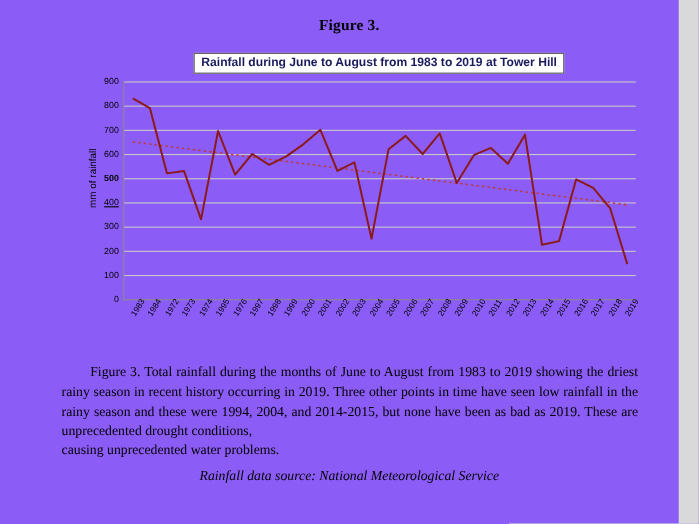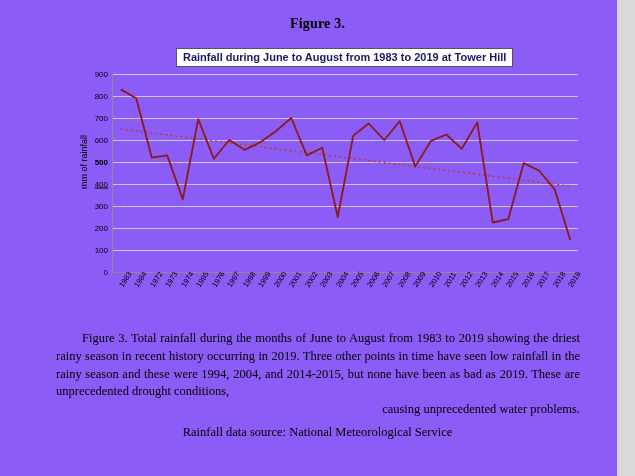--- a/index.html
+++ b/index.html
@@ -126,30 +126,31 @@
     font-size: 12.5px;
     line-height: 1.42;
     text-align: center;
   }
   #caption p {
     margin: 0;
     text-align: justify;
     text-indent: 26px;
   }
   #caption p.last-line {
-    text-align: right;
+    text-align: left;
     text-indent: 0;
   }
   #source-note {
     position: absolute;
     left: 0;
     top: 425px;
     width: 635px;
     text-align: center;
     font-family: "Liberation Serif", serif;
+    font-style: italic;
     font-size: 12.5px;
   }
 </style>
 </head>
 <body>
 
 <div id="page">
 
   <div class="figure-title">Figure 3.</div>
 

